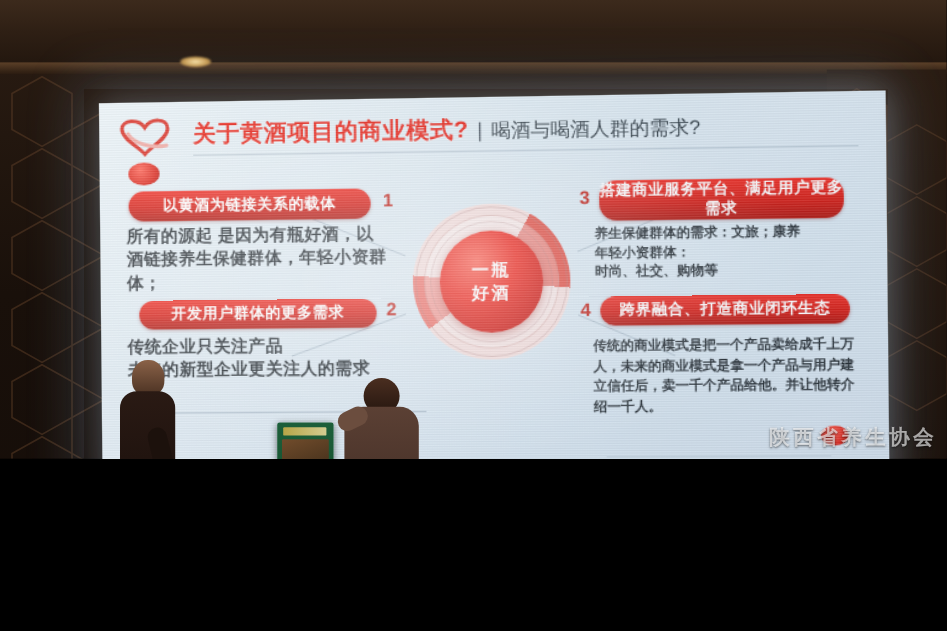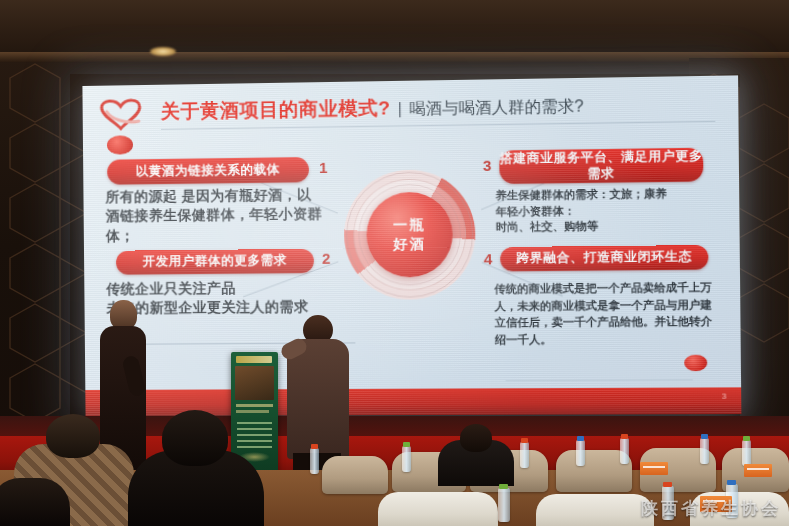--- a/index.html
+++ b/index.html
@@ -1,17 +1,17 @@
 <!DOCTYPE html>
 <html><head>
 <meta charset="utf-8">
 <style>
   html,body{margin:0;padding:0;background:#000;}
   body{width:789px;height:526px;overflow:hidden;font-family:"Liberation Sans","DejaVu Sans",sans-serif;}
-  #stage{position:relative;width:789px;height:526px;overflow:hidden;background:#140b07;}
+  #stage{position:relative;width:789px;height:382px;overflow:hidden;background:#140b07;}
 
   
   .ceiling{position:absolute;left:0;top:0;width:789px;height:60px;
     background:linear-gradient(180deg,#3c2a1c 0%,#2e1f14 45%,#20150d 100%);}
   .ceiling-edge{position:absolute;left:0;top:52px;width:789px;height:10px;
     background:linear-gradient(180deg,#6a4a2e,#2a1b10);opacity:.8;}
   .downlight{position:absolute;left:150px;top:47px;width:26px;height:9px;border-radius:50%;
     background:radial-gradient(ellipse at center,#ffe6a8 0%,#c99a4e 55%,rgba(120,80,30,0) 100%);
     filter:blur(1px);}
   .wall{position:absolute;left:0;top:58px;width:789px;height:468px;

